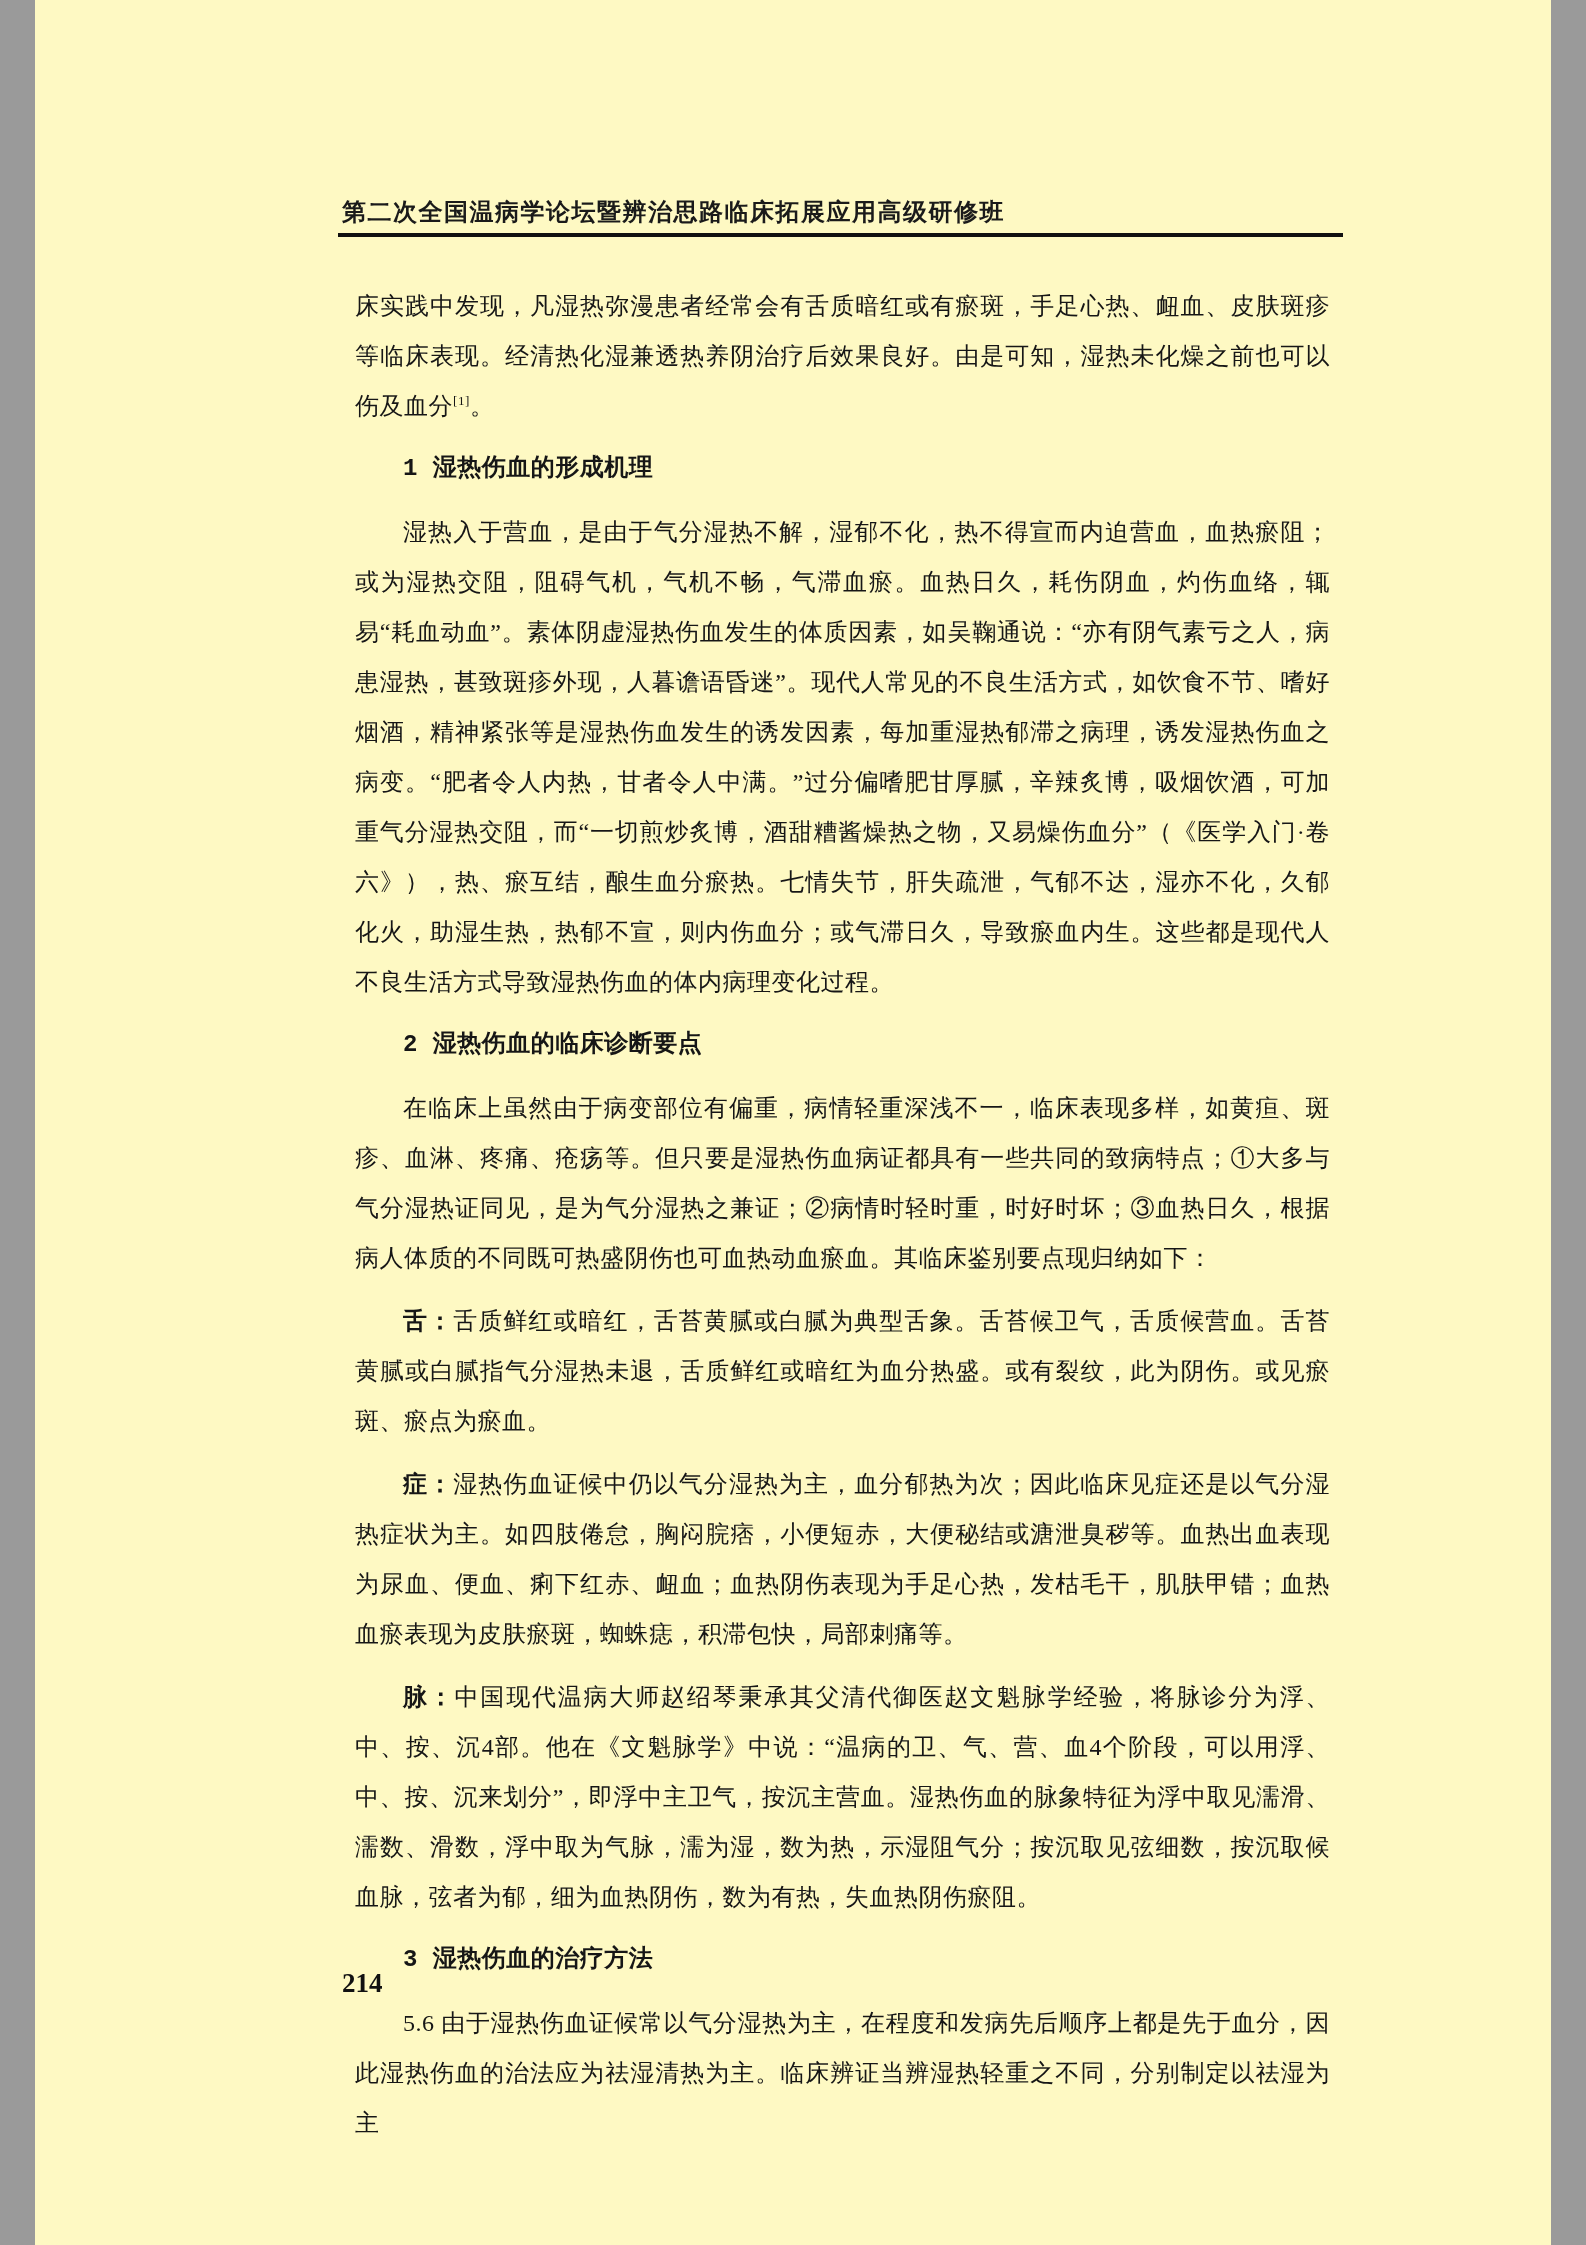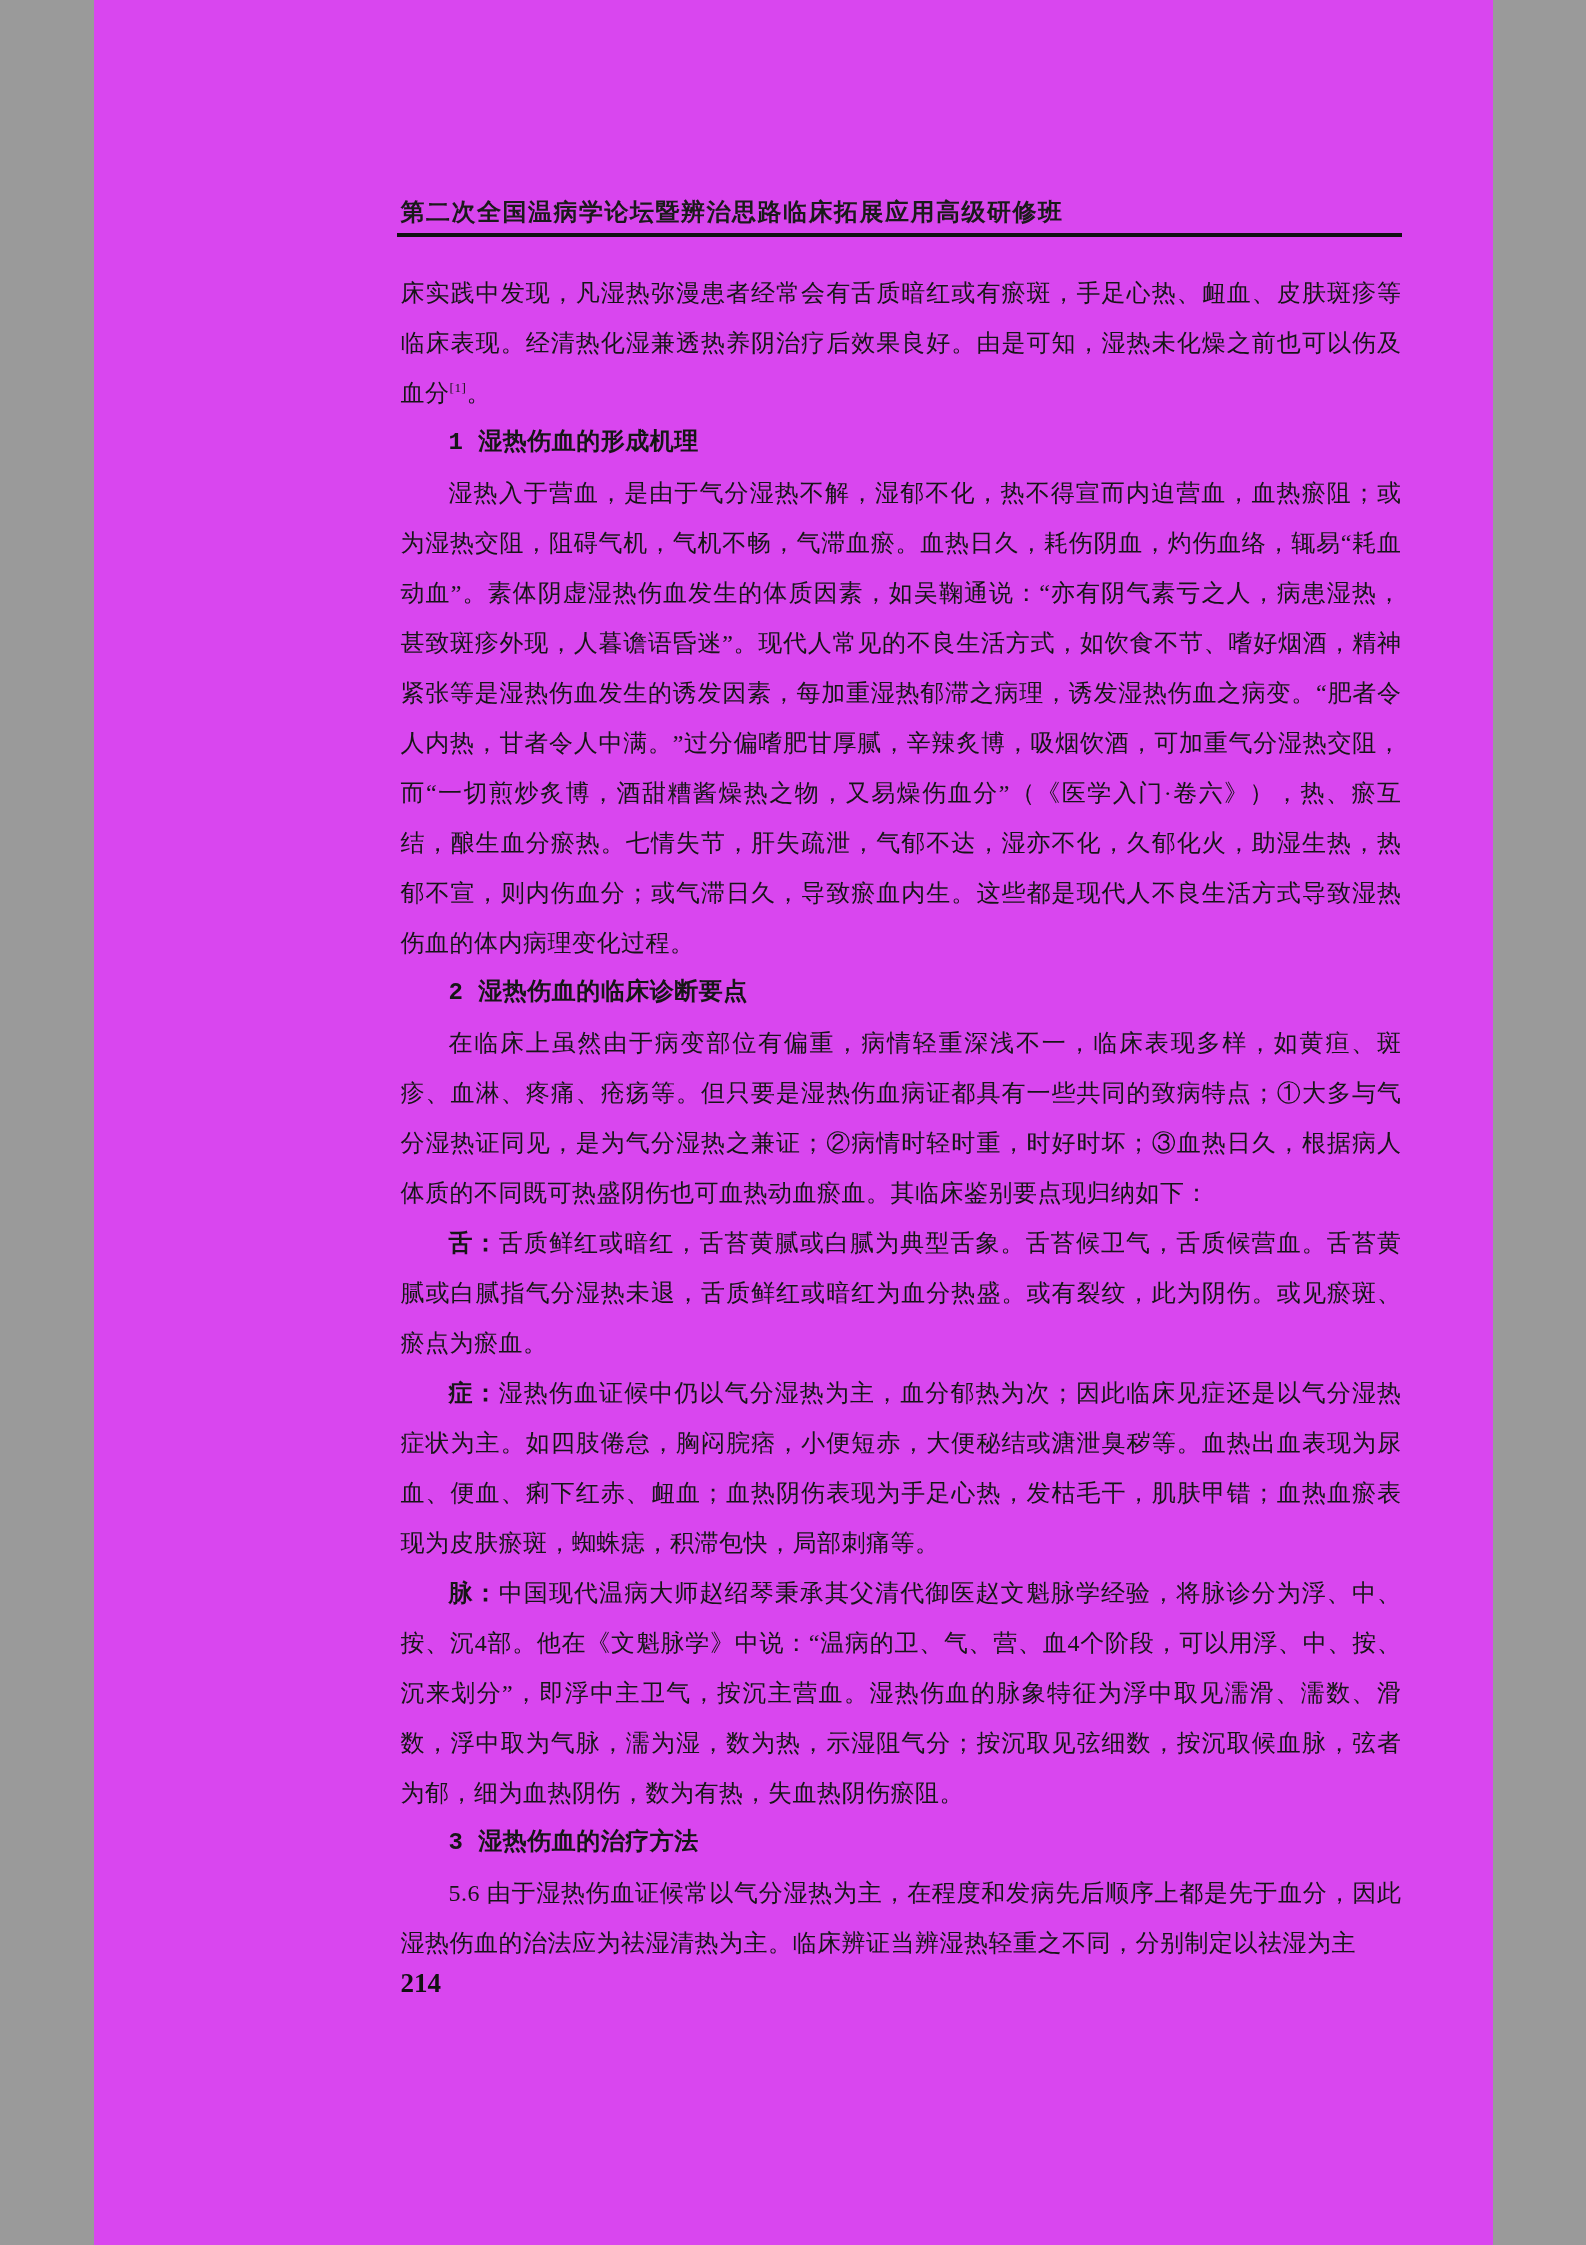--- a/index.html
+++ b/index.html
@@ -2,24 +2,24 @@
 <html><head>
 <meta charset="utf-8">
 <style>
   html, body {
     margin: 0;
     padding: 0;
     background: #9a9a9a;
   }
   .page {
     position: relative;
-    width: 1399px;
+    width: 1516px;
     height: 2245px;
     margin: 0 auto;
-    background: #d946ef;
+    background: #fef9c3;
     font-family: "Liberation Serif", "DejaVu Serif", serif;
     color: #161616;
     overflow: hidden;
   }
   .running-header {
     position: absolute;
     left: 307px;
     top: 196px;
     width: 1001px;
     font-size: 24px;
@@ -41,21 +41,21 @@
     left: 307px;
     top: 268px;
     width: 1001px;
     font-size: 24px;
     line-height: 50px;
     text-align: justify;
     text-justify: inter-ideograph;
     letter-spacing: 0.5px;
   }
   .body-text p {
-    margin: 0;
+    margin: 13px;
     padding: 0;
   }
   .para-indent {
     text-indent: 2em;
   }
   .section-heading {
     text-indent: 2em;
     font-weight: bold;
     font-family: Liberation Mono, monospace;
     font-size: 24px;

